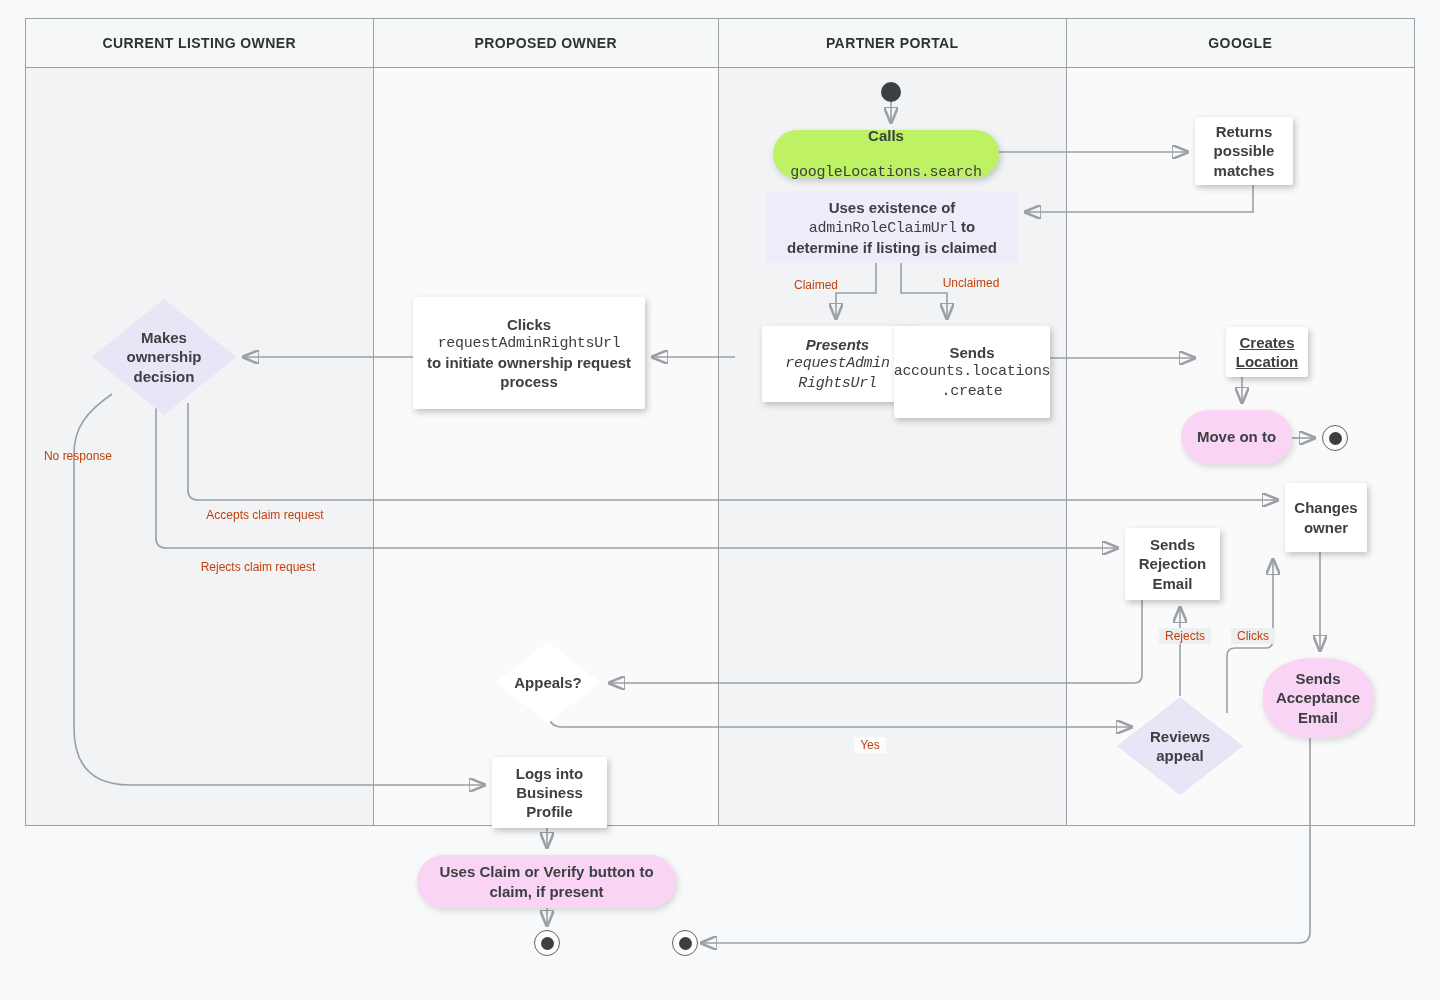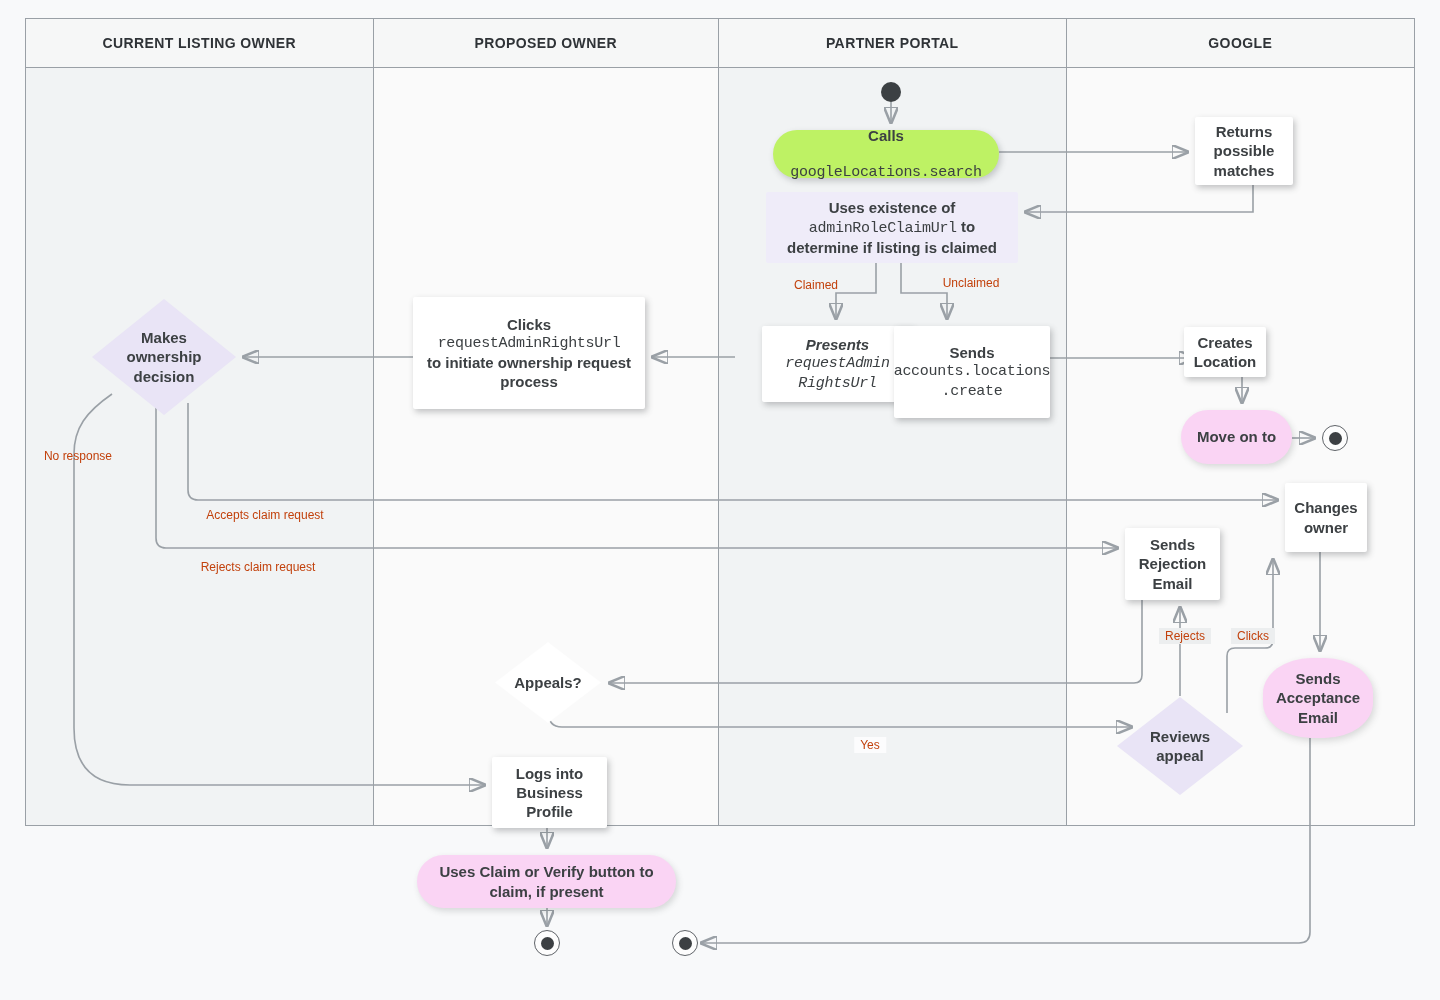--- a/index.html
+++ b/index.html
@@ -112,21 +112,21 @@
     <span class="code">requestAdmin</span>
     <span class="code">RightsUrl</span>
   </div>
 
   <div class="node box" style="left:894px; top:326px; width:156px; height:92px;">
     <span>Sends</span>
     <span class="code">accounts.locations</span>
     <span class="code">.create</span>
   </div>
 
-  <div class="node box" style="left:1184px; top:327px; width:82px; height:50px;">
+  <div class="node box" style="left:1226px; top:327px; width:82px; height:50px;text-decoration:underline;">
     <span class="wrap">Creates Location</span>
   </div>
 
   <div class="node pill pink" style="left:1181px; top:410px; width:111px; height:54px;">
     <span>Move on to</span>
   </div>
 
   <div class="end-dot" style="left:1322px; top:425px;"></div>
 
   <div class="node box" style="left:413px; top:297px; width:232px; height:112px;">

